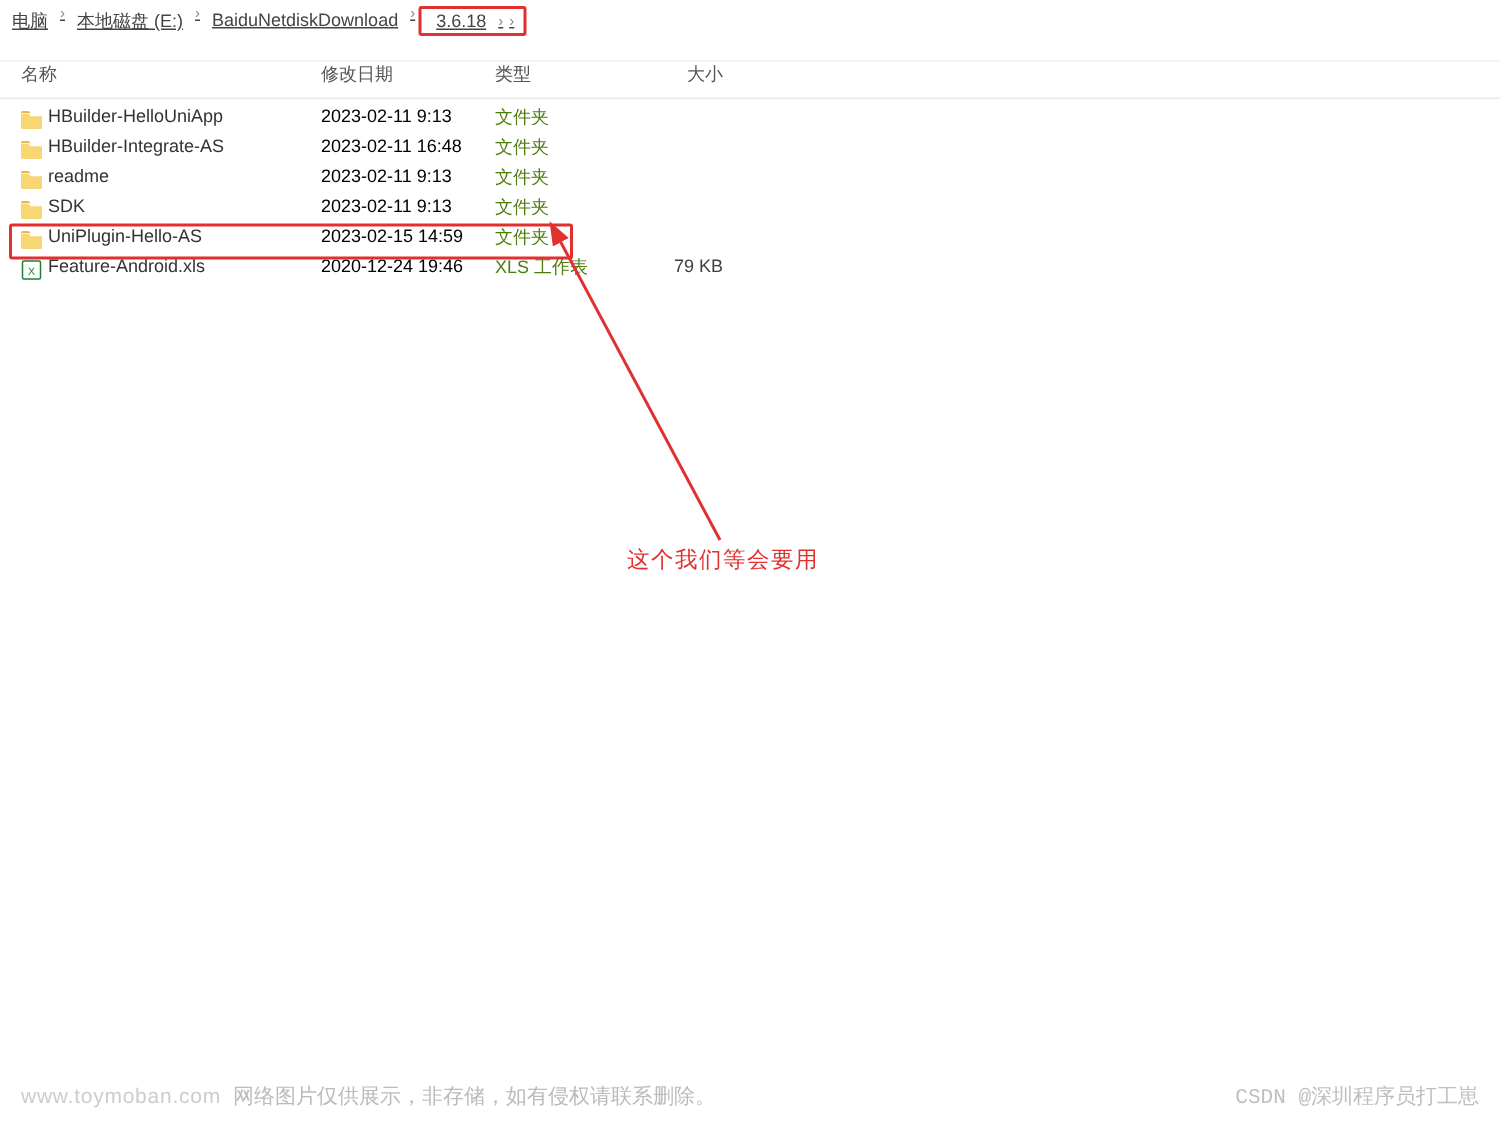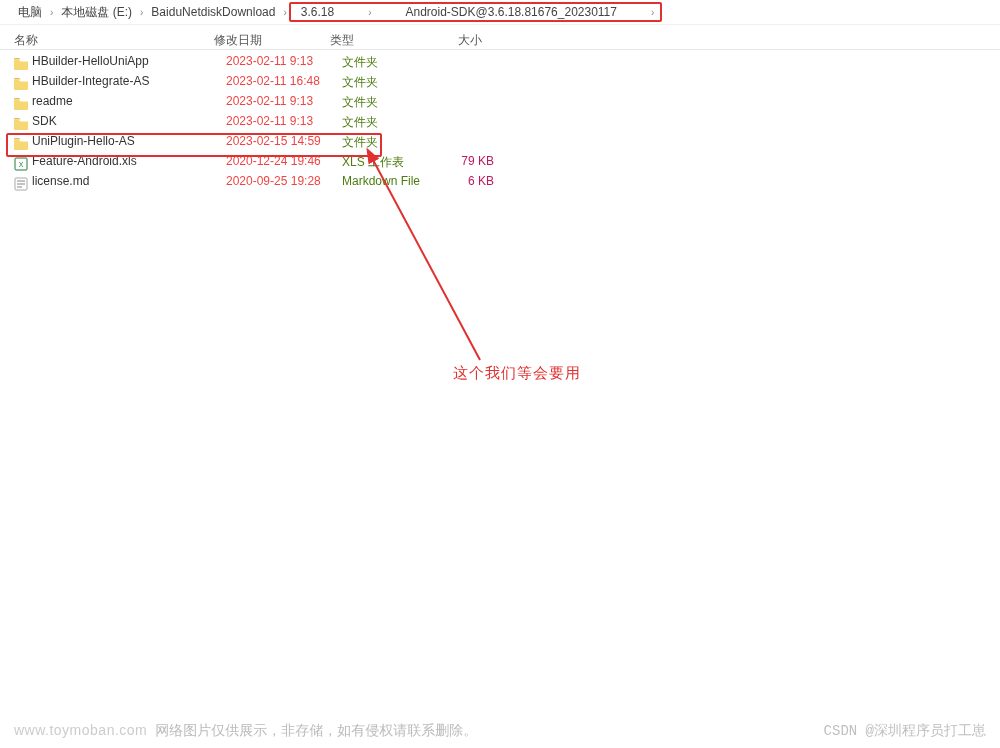--- a/index.html
+++ b/index.html
@@ -10,74 +10,74 @@
     color: #333;
     width: 1000px;
     height: 748px;
     position: relative;
     overflow: hidden;
   }
 
   
   .breadcrumb {
     display: flex;
-    align-items: center;
-    padding: 4px 0 4px 12px;
+    padding: 4px 0 4px 2px;
     height: 24px;
     color: #444;
+    text-decoration: underline;
   }
   .crumb {
     padding: 2px 6px;
     cursor: default;
     white-space: nowrap;
   }
   .sep {
     color: #888;
     padding: 0 2px;
     font-size: 10px;
   }
   .crumb-box {
     display: flex;
     align-items: center;
     border: 2px solid #e03030;
     border-radius: 2px;
     padding: 0 4px;
     height: 20px;
-    gap: 26px;
   }
   .crumb-box .crumb { padding: 0 6px; }
 
   
   .columns {
     display: flex;
-    align-items: flex-end;
+    align-items: flex-start;
     height: 26px;
     color: #555;
     border-top: 1px solid #f0f0f0;
     border-bottom: 1px solid #e8e8e8;
     padding-left: 14px;
+    margin-top: 16px;
   }
   .col-name  { width: 200px; }
   .col-date  { width: 116px; }
   .col-type  { width: 90px; }
   .col-size  { width: 70px; text-align: right; padding-right: 8px; }
 
   
   .file-list { padding-top: 4px; }
   .row {
     display: flex;
     height: 20px;
     padding-left: 14px;
     color: #555;
   }
   .row .icon { width: 18px; display: flex; align-items: center; }
   .row .name { width: 182px; color: #333; white-space: nowrap; overflow: hidden; }
-  .row .date { width: 116px; color: #ef4444; margin-left: 12px; }
+  .row .date { width: 116px; color: #000000; }
   .row .type { width: 90px;  color: #4d7c0f; }
-  .row .size { width: 70px;  color: #be185d; text-align: right; padding-right: 8px; }
+  .row .size { width: 70px;  color: #404040; text-align: right; padding-right: 8px; }
 
   .row.highlight {
     position: relative;
   }
   .row.highlight::before {
     content: "";
     position: absolute;
     left: 6px; top: -1px;
     width: 372px; height: 20px;
     border: 2px solid #e03030;
@@ -93,21 +93,20 @@
     position: absolute;
     left: 360px; top: 140px;
     pointer-events: none;
   }
   .note {
     position: absolute;
     left: 418px; top: 364px;
     color: #e03030;
     font-size: 15px;
     letter-spacing: 1px;
-    margin-left: 35px;
   }
 
   
   .footer {
     position: absolute;
     left: 14px; bottom: 8px;
     display: flex;
     align-items: baseline;
     color: #bbb;
     font-size: 14px;
@@ -127,21 +126,20 @@
 <div class="breadcrumb">
   <span class="crumb">电脑</span>
   <span class="sep">›</span>
   <span class="crumb">本地磁盘 (E:)</span>
   <span class="sep">›</span>
   <span class="crumb">BaiduNetdiskDownload</span>
   <span class="sep">›</span>
   <span class="crumb-box">
     <span class="crumb">3.6.18</span>
     <span class="sep">›</span>
-    <span class="crumb">Android-SDK@3.6.18.81676_20230117</span>
     <span class="sep">›</span>
   </span>
 </div>
 
 <div class="columns">
   <div class="col-name">名称</div>
   <div class="col-date">修改日期</div>
   <div class="col-type">类型</div>
   <div class="col-size">大小</div>
 </div>
@@ -211,34 +209,20 @@
       <span class="icon ic-xls">
         <svg width="14" height="14" viewBox="0 0 14 14">
           <rect x="1" y="1" width="12" height="12" rx="1" fill="#fff" stroke="#1e7e34" stroke-width="1"></rect>
           <text x="7" y="10" text-anchor="middle" font-size="7" fill="#1e7e34" font-family="Arial">X</text>
         </svg>
       </span>
       <span class="name">Feature-Android.xls</span>
       <span class="date">2020-12-24 19:46</span>
       <span class="type">XLS 工作表</span>
       <span class="size">79 KB</span>
-    </div>
-    <div class="row">
-      <span class="icon ic-md">
-        <svg width="14" height="14" viewBox="0 0 14 14">
-          <rect x="1" y="1" width="12" height="12" rx="1" fill="#fff" stroke="#aaa" stroke-width="1"></rect>
-          <line x1="3" y1="4" x2="11" y2="4" stroke="#888"></line>
-          <line x1="3" y1="7" x2="11" y2="7" stroke="#888"></line>
-          <line x1="3" y1="10" x2="8" y2="10" stroke="#888"></line>
-        </svg>
-      </span>
-      <span class="name">license.md</span>
-      <span class="date">2020-09-25 19:28</span>
-      <span class="type">Markdown File</span>
-      <span class="size">6 KB</span>
     </div>
   </div>
 
 <svg class="arrow-svg" width="140" height="230">
   <defs>
     <marker id="ah" markerWidth="10" markerHeight="10" refX="2" refY="3" orient="auto">
       <path d="M0,0 L0,6 L8,3 z" fill="#e03030"></path>
     </marker>
   </defs>
   <line x1="120" y1="220" x2="12" y2="18" stroke="#e03030" stroke-width="2" marker-end="url(#ah)"></line>

